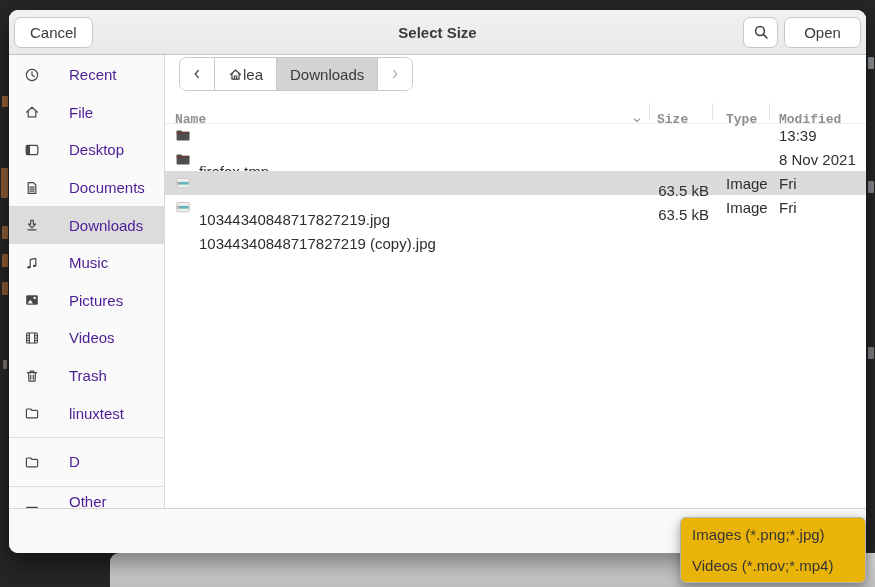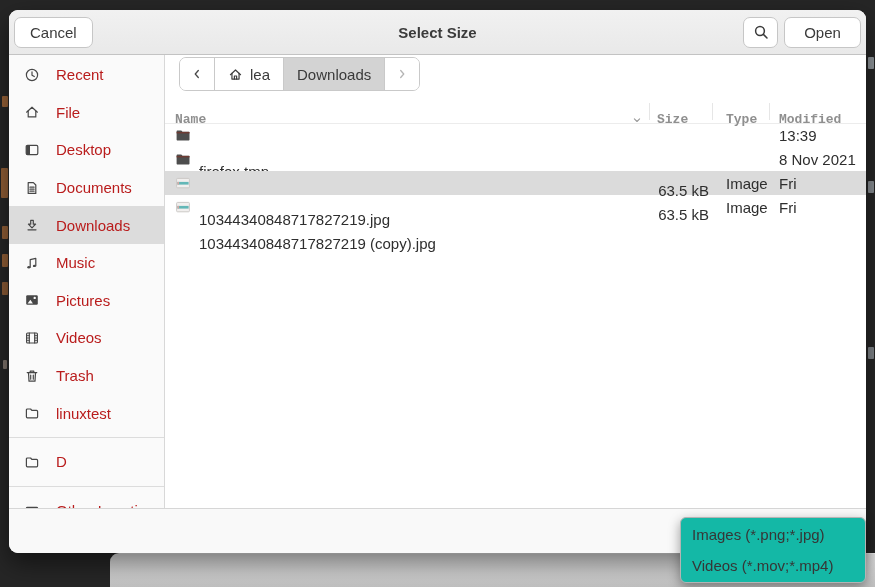--- a/index.html
+++ b/index.html
@@ -45,35 +45,35 @@
   .hb-gap{width:6px;}
   
   .dlg-body{flex:1;display:flex;min-height:0;}
   .sidebar{
     width:156px;flex:0 0 156px;background:#fafafa;
     border-right:1px solid #d8d8d8;box-sizing:border-box;
     padding-top:1px;overflow:hidden;position:relative;
   }
   .side-item{
     height:37.6px;display:flex;align-items:center;
-    padding-left:15px;gap:16px;font-size:15px;color:#b91c1c;cursor:default;
+    padding-left:15px;gap:29px;font-size:15px;color:#4c1d95;cursor:default;
   }
   .side-item.selected{background:#dcdcdc;}
   .side-sep{height:1px;background:#dcdcdc;margin:5px 0;}
   .icon{display:inline-flex;color:#474747;}
   .icon svg{display:block;}
   
   .main{flex:1;background:#ffffff;position:relative;overflow:hidden;}
   .pathbar{
     position:absolute;left:14px;top:2px;height:32px;
     display:inline-flex;align-items:stretch;
     background:#ffffff;border:1px solid #c9c9c9;border-radius:7px;overflow:hidden;
   }
   .pseg{
-    display:flex;align-items:center;gap:7px;padding:0 13px;
+    display:flex;align-items:center;padding:0 13px;
     font-size:15px;color:#3a3a3a;border-right:1px solid #c9c9c9;background:#fff;
   }
   .pseg.nav{padding:0 10px;}
   .pseg.active{background:#d3d3d3;}
   .pseg:last-child{border-right:none;}
   .pseg .dim{color:#b5b5b5;}
   
   .listheader{
     position:absolute;left:0;right:0;top:45px;height:23px;
     border-bottom:1px solid #ececec;
@@ -96,21 +96,21 @@
   .frow .f-size{position:absolute;left:470px;width:74px;top:0;height:38px;display:flex;align-items:center;justify-content:flex-end;}
   .frow .f-type{position:absolute;left:561px;top:0;height:24px;display:flex;align-items:center;}
   .frow .f-modified{position:absolute;left:614px;top:0;height:24px;display:flex;align-items:center;}
   
   .bottombar{
     height:45px;flex:0 0 45px;background:#f9f9f9;border-top:1px solid #d6d6d6;box-sizing:border-box;
   }
   
   .filter-popup{
     position:absolute;left:680px;top:517px;width:186px;z-index:20;
-    background:#14b8a6;border:1px solid #b4b4b4;border-radius:6px;
+    background:#eab308;border:1px solid #b4b4b4;border-radius:6px;
     box-shadow:0 4px 12px rgba(0,0,0,.38);
     padding:1px 0;box-sizing:border-box;
   }
   .popup-item{
     height:31px;display:flex;align-items:center;padding-left:11px;
     font-size:15px;color:#363636;cursor:default;white-space:nowrap;
   }
 </style>
 </head>
 <body>

